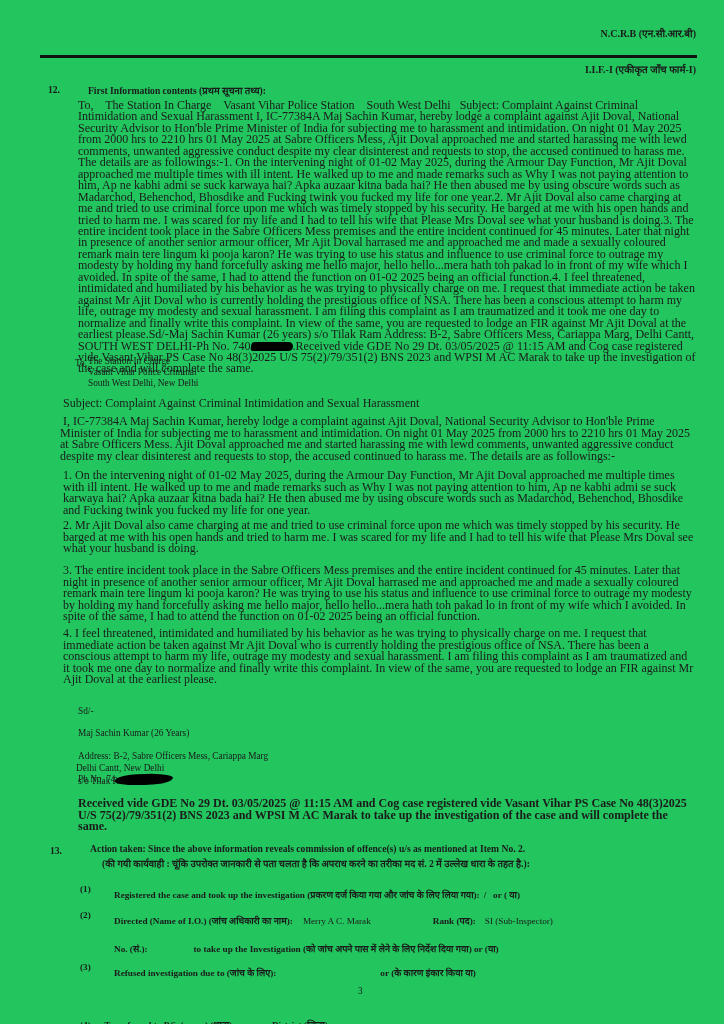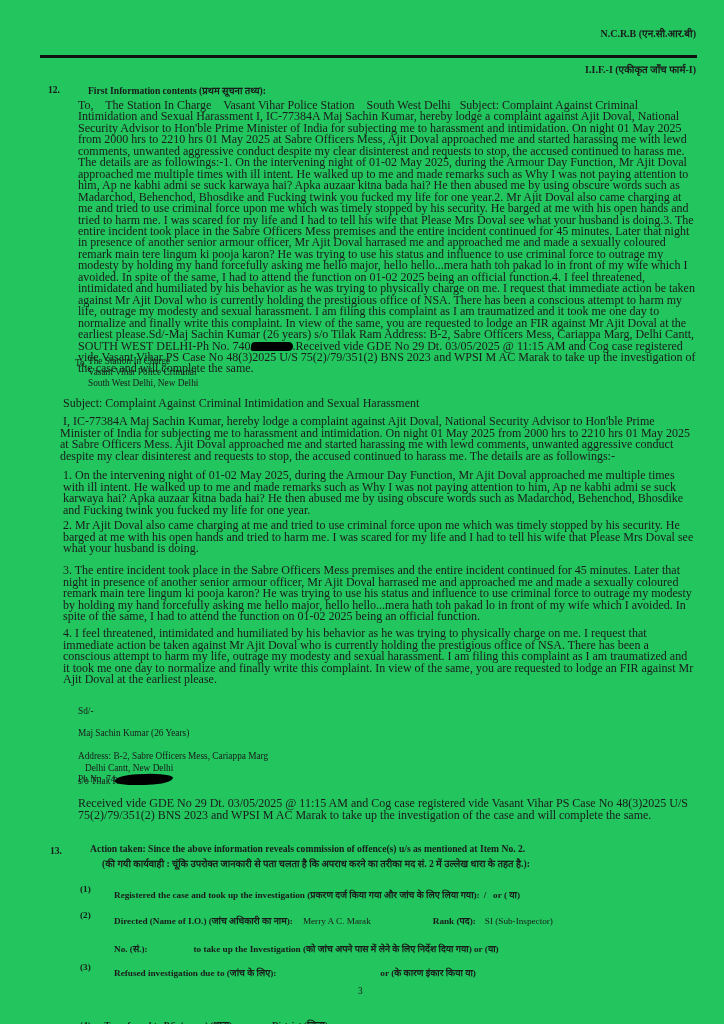--- a/index.html
+++ b/index.html
@@ -48,24 +48,24 @@
   <div class="abs letter-txt" style="top:470px;left:63px;width:632px;">1. On the intervening night of 01-02 May 2025, during the Armour Day Function, Mr Ajit Doval approached me multiple times with ill intent. He walked up to me and made remarks such as Why I was not paying attention to him, Ap ne kabhi admi se suck karwaya hai? Apka auzaar kitna bada hai? He then abused me by using obscure words such as Madarchod, Behenchod, Bhosdike and Fucking twink you fucked my life for one year.</div>
   <div class="abs letter-txt" style="top:520px;left:63px;width:632px;">2. Mr Ajit Doval also came charging at me and tried to use criminal force upon me which was timely stopped by his security. He barged at me with his open hands and tried to harm me. I was scared for my life and I had to tell his wife that Please Mrs Doval see what your husband is doing.</div>
   <div class="abs letter-txt" style="top:565px;left:63px;width:632px;">3. The entire incident took place in the Sabre Officers Mess premises and the entire incident continued for 45 minutes. Later that night in presence of another senior armour officer, Mr Ajit Doval harrased me and approached me and made a sexually coloured remark main tere lingum ki pooja karon? He was trying to use his status and influence to use criminal force to outrage my modesty by holding my hand forcefully asking me hello major, hello hello...mera hath toh pakad lo in front of my wife which I avoided. In spite of the same, I had to attend the function on 01-02 2025 being an official function.</div>
   <div class="abs letter-txt" style="top:628px;left:63px;width:632px;">4. I feel threatened, intimidated and humiliated by his behavior as he was trying to physically charge on me. I request that immediate action be taken against Mr Ajit Doval who is currently holding the prestigious office of NSA. There has been a conscious attempt to harm my life, outrage my modesty and sexual harassment. I am filing this complaint as I am traumatized and it took me one day to normalize and finally write this complaint. In view of the same, you are requested to lodge an FIR against Mr Ajit Doval at the earliest please.</div>
 
   <div class="abs sig-line" style="top:706px;left:78px;">Sd/-</div>
 
   <div class="abs sig-line" style="top:728px;left:78px;">Maj Sachin Kumar (26 Years)</div>
   <div class="abs sig-line" style="top:739.5px;left:78px;margin-top:36px;">s/o Tilak Ram</div>
   <div class="abs sig-line" style="top:751px;left:78px;">Address: B-2, Sabre Officers Mess, Cariappa Marg</div>
-  <div class="abs sig-line" style="top:762.5px;left:85px;">Delhi Cantt, New Delhi</div>
+  <div class="abs sig-line" style="top:762.5px;left:76px;">Delhi Cantt, New Delhi</div>
   <div class="abs sig-line" style="top:774px;left:78px;"><span>Ph No. 74</span><span class="redact2"></span></div>
 
-  <div class="abs letter-txt" style="top:798px;left:78px;width:614px;">Received vide GDE No 29 Dt. 03/05/2025 @ 11:15 AM and Cog case registered vide Vasant Vihar PS Case No 48(3)2025 U/S 75(2)/79/351(2) BNS 2023 and WPSI M AC Marak to take up the investigation of the case and will complete the same.</div>
+  <div class="abs letter-txt" style="top:798px;left:78px;width:614px;font-weight:bold;">Received vide GDE No 29 Dt. 03/05/2025 @ 11:15 AM and Cog case registered vide Vasant Vihar PS Case No 48(3)2025 U/S 75(2)/79/351(2) BNS 2023 and WPSI M AC Marak to take up the investigation of the case and will complete the same.</div>
 
   <div class="abs sec-num" style="top:845px;left:50px;">13.</div>
   <div class="abs sec-title" style="top:843px;left:90px;width:600px;">Action taken: Since the above information reveals commission of offence(s) u/s as mentioned at Item No. 2.</div>
   <div class="abs sec-title" style="top:857px;left:102px;width:590px;">(की गयी कार्यवाही : चूंकि उपरोक्त जानकारी से पता चलता है कि अपराध करने का तरीका मद सं. 2 में उल्लेख धारा के तहत है.):</div>
 
   <div class="abs bold-lbl" style="top:884px;left:80px;">(1)</div>
   <div class="abs" style="top:884px;left:114px;width:580px;">
     <span class="bold-lbl">Registered the case and took up the investigation (प्रकरण दर्ज किया गया और जांच के लिए लिया गया):</span>
     <span class="bold-lbl" style="">/   or ( या)</span>
   </div>

